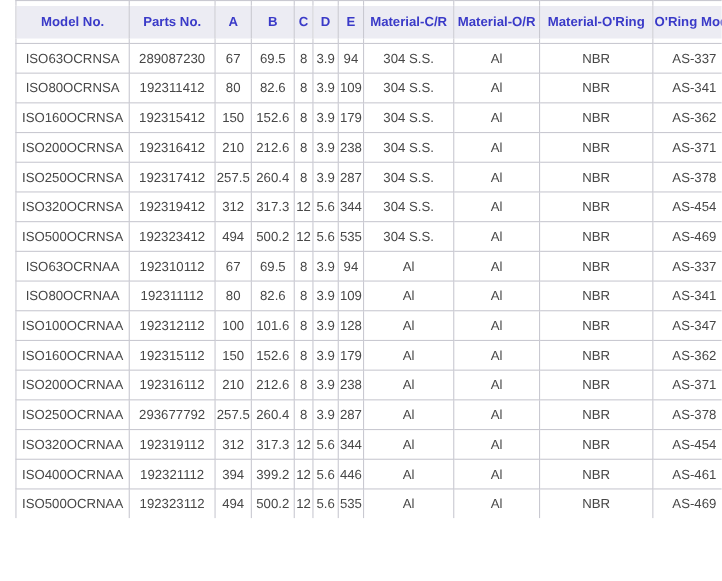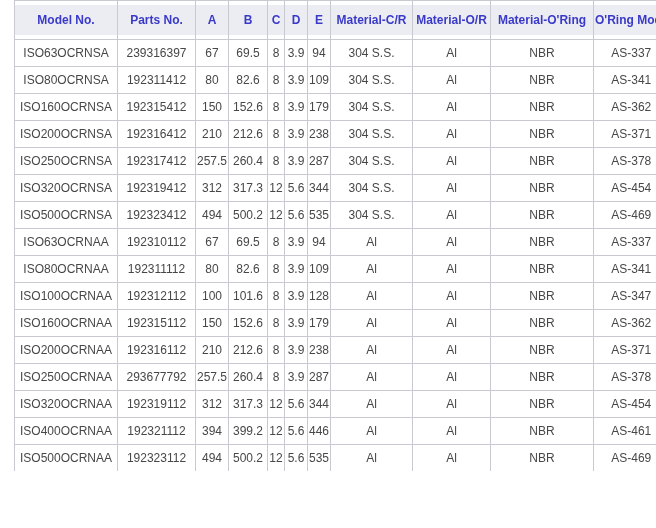--- a/index.html
+++ b/index.html
@@ -113,21 +113,21 @@
           <td></td>
           <td></td>
           <td></td>
           <td></td>
           <td></td>
         </tr>
     </thead>
     <tbody class="rows">
         <tr>
           <td>ISO63OCRNSA</td>
-          <td>239316397</td>
+          <td>289087230</td>
           <td>67</td>
           <td>69.5</td>
           <td>8</td>
           <td>3.9</td>
           <td>94</td>
           <td>304 S.S.</td>
           <td>Al</td>
           <td>NBR</td>
           <td>AS-337</td>
         </tr>

